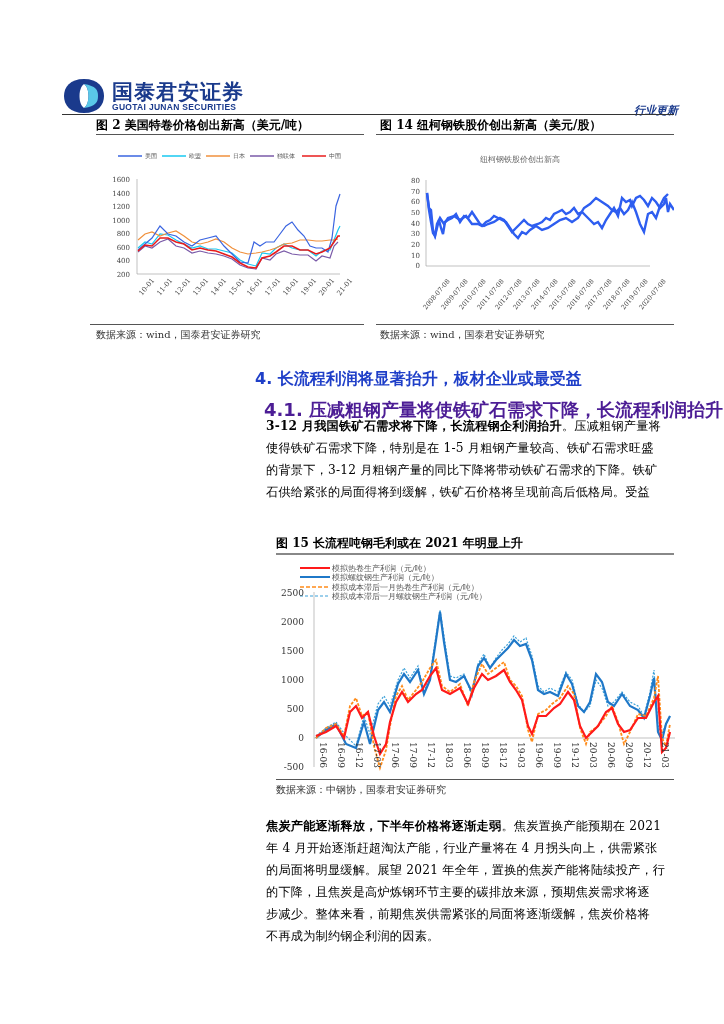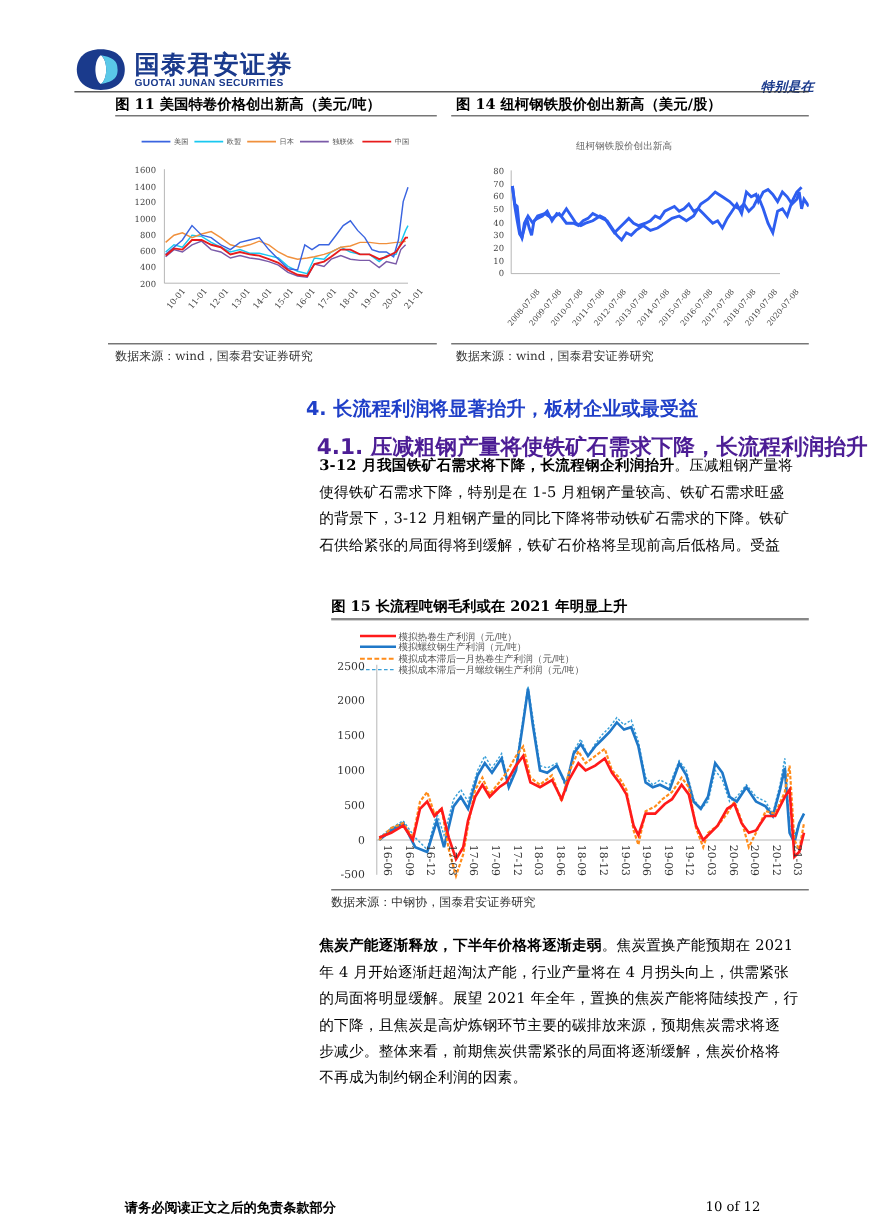--- a/index.html
+++ b/index.html
@@ -1,17 +1,17 @@
 <!DOCTYPE html>
 <html><head>
 <meta charset="utf-8">
 <style>
   html,body{margin:0;padding:0;background:#fff;}
   body{width:724px;height:1024px;position:relative;overflow:hidden;font-family:"DejaVu Serif","Liberation Serif",serif;color:#000;}
-  .abs{position:absolute;}
+  .abs{position:absolute;margin-top:38px;}
   
   .logo{left:62px;top:40px;width:200px;height:36px;}
   .logo-text-cn{left:112px;top:40px;font-family:"DejaVu Sans","Liberation Sans",sans-serif;font-weight:bold;color:#1a3a8c;font-size:21px;letter-spacing:1px;white-space:nowrap;}
   .logo-text-en{left:112px;top:64px;font-family:"Liberation Sans","DejaVu Sans",sans-serif;font-weight:bold;color:#1a3a8c;font-size:8.5px;letter-spacing:0.3px;white-space:nowrap;}
   .tag{right:46px;top:65px;font-size:11px;font-weight:bold;color:#1a3a8c;font-style:italic;}
   .hline{height:1px;background:#555;}
   .fig-title{font-size:12px;font-weight:bold;white-space:nowrap;}
   .src{font-size:10px;color:#333;white-space:nowrap;}
   .h1{left:255px;top:331px;font-size:16px;font-weight:bold;color:#1f3fc8;white-space:nowrap;font-family:"DejaVu Sans","Liberation Sans",sans-serif;}
   .h2{left:264px;top:360px;font-size:18px;font-weight:bold;color:#4c1d95;white-space:nowrap;font-family:"DejaVu Sans","Liberation Sans",sans-serif;}
@@ -26,24 +26,24 @@
 
 <div class="abs logo">
   <svg width="44" height="36" viewBox="0 0 44 36">
     <path d="M22 1 C8 1 2 9 2 18 C2 27 8 35 22 35 C36 35 42 27 42 18 C42 9 36 1 22 1 Z" fill="#1a3a8c"></path>
     <path d="M22 6 C16 10 16 26 22 30 C28 26 28 10 22 6 Z" fill="#fff"></path>
     <path d="M22 6 C28 10 28 26 22 30 C34 28 36 24 36 18 C36 12 34 8 22 6 Z" fill="#5ac8e8"></path>
   </svg>
 </div>
 <div class="abs logo-text-cn">国泰君安证券</div>
 <div class="abs logo-text-en">GUOTAI JUNAN SECURITIES</div>
-<div class="abs tag">特别是在</div>
+<div class="abs tag">行业更新</div>
 <div class="abs hline" style="left:62px;top:76px;width:612px;background:#333;"></div>
 
-<div class="abs fig-title" style="left:96px;top:79px;">图 11 美国特卷价格创出新高（美元/吨）</div>
+<div class="abs fig-title" style="left:96px;top:79px;">图 2 美国特卷价格创出新高（美元/吨）</div>
 <div class="abs hline" style="left:96px;top:96px;width:268px;"></div>
 <div class="abs" style="left:90px;top:100px;width:274px;height:180px;">
   <svg width="274" height="180" viewBox="0 0 274 180">
 
     <g font-size="6" fill="#555">
       <line x1="28" y1="18" x2="52" y2="18" stroke="#3a64e0" stroke-width="1.5"></line>
         <text x="55" y="20">美国</text>
       <line x1="72" y1="18" x2="96" y2="18" stroke="#19c8f0" stroke-width="1.5"></line>
         <text x="99" y="20">欧盟</text>
       <line x1="116" y1="18" x2="140" y2="18" stroke="#f0903c" stroke-width="1.5"></line>

